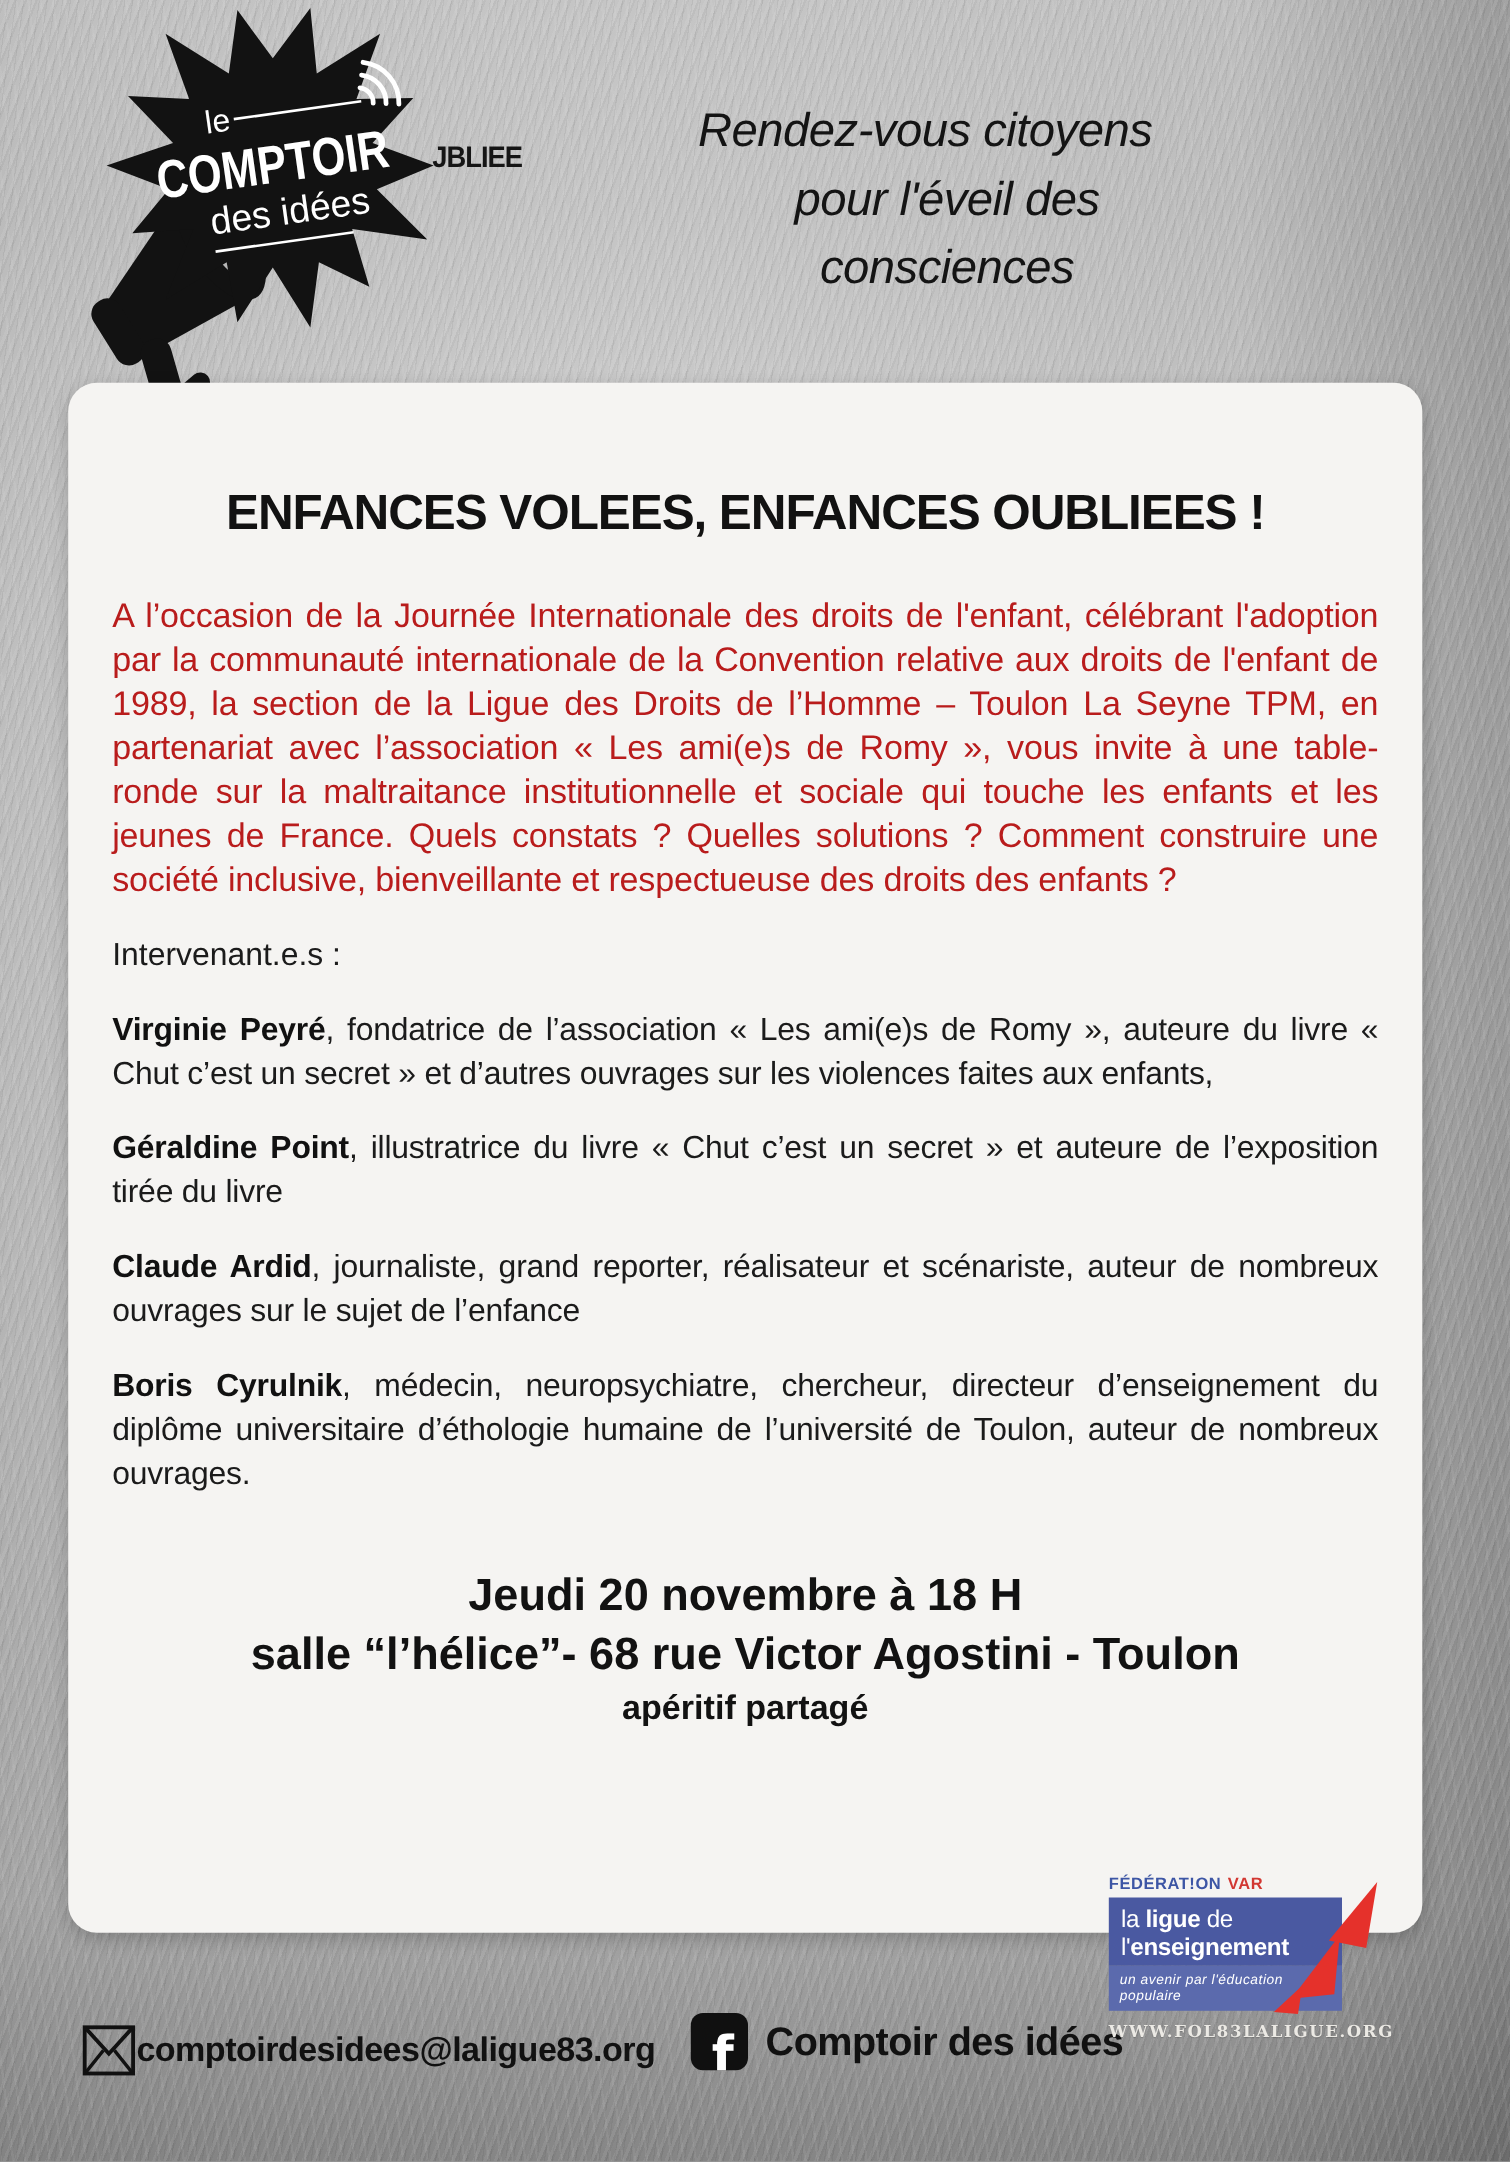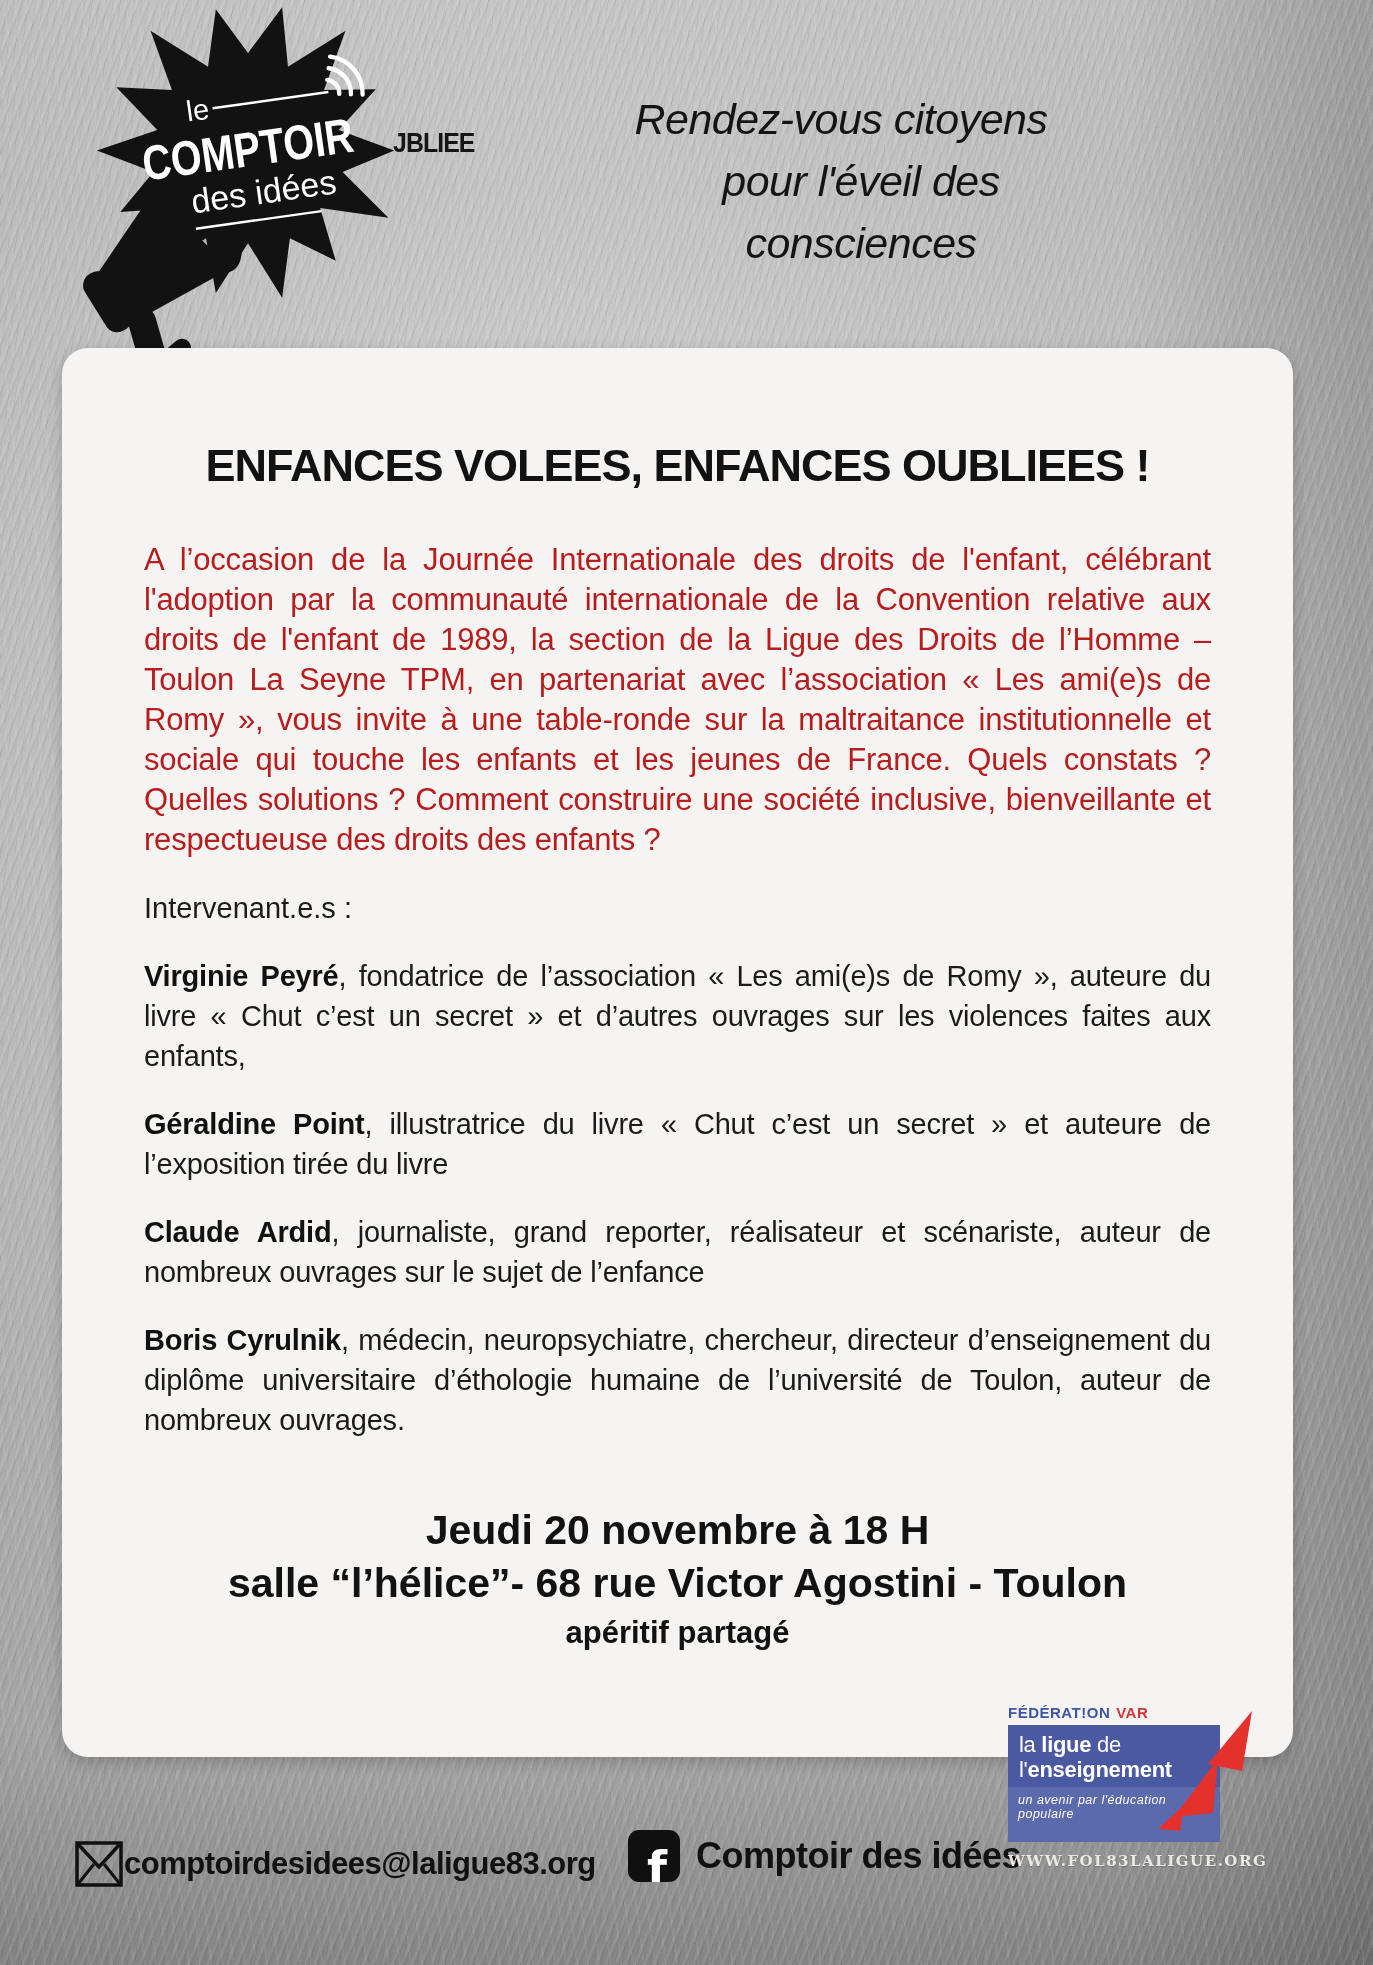--- a/index.html
+++ b/index.html
@@ -21,21 +21,21 @@
   .megaphone{position:absolute;left:10px;top:150px;width:300px;height:240px;}
   .hidden-text{position:absolute;left:393px;top:128px;font-size:27px;font-weight:bold;
     letter-spacing:-1px;color:#151515;transform:scaleX(.92);transform-origin:left;}
   .tagline{position:absolute;left:624px;top:88px;width:474px;text-align:center;
     font-style:italic;font-size:43px;line-height:62px;color:#141414;letter-spacing:-0.5px;}
   .tagline .t1{transform:translateX(-20px);}
 
   
   .card{position:absolute;left:62px;top:348px;width:1231px;height:1409px;background:#f5f4f2;
     border-radius:26px;box-shadow:0 5px 16px rgba(0,0,0,.20);}
-  .card-content{padding:92px 82px 0;}
+  .card-content{padding:92px 40px 0;}
   .title{margin:0 0 48px;text-align:center;font-size:45px;font-weight:bold;
     letter-spacing:-1px;white-space:nowrap;color:#121212;}
   .body-text{margin:16px 0 28px;font-size:31px;line-height:40px;text-align:justify;
     letter-spacing:-0.2px;color:#b91c1c;}
   .intervenants{margin:0 0 28px;font-size:29px;line-height:40px;}
   .speaker{margin:0 0 28px;font-size:29px;line-height:40px;text-align:justify;letter-spacing:-0.2px;}
   .speaker .name{font-weight:bold;color:#111;}
   .event{margin-top:64px;text-align:center;font-weight:bold;color:#121212;}
   .event .l1{font-size:41px;line-height:52px;white-space:nowrap;}
   .event .l2{font-size:41px;line-height:54px;white-space:nowrap;}
@@ -51,21 +51,21 @@
     font-family:"DejaVu Sans",sans-serif;transform:translate(3px,6px);}
   .fb-label{font-size:36px;font-weight:bold;color:#111;letter-spacing:-0.5px;}
 
   .ligue{position:absolute;left:1008px;top:1704px;width:250px;}
   .ligue-fed{font-size:15px;font-weight:bold;letter-spacing:.5px;color:#3d56a5;margin-bottom:4px;}
   .ligue-fed .var{color:#d23732;margin-left:6px;}
   .ligue-box{position:relative;width:190px;background:#4a59a1;color:#fff;
     padding:7px 11px 5px;font-size:22px;line-height:25px;letter-spacing:-0.3px;}
   .ligue-box b{font-weight:bold;}
   .ligue-slogan{width:192px;background:#5b6aad;color:#fff;font-size:12.5px;font-style:italic;
-    padding:6px 10px 21px;letter-spacing:.5px;}
+    padding:6px 10px 7px;letter-spacing:.5px;}
   .ligue-arrows{position:absolute;left:148px;top:-16px;width:110px;height:125px;pointer-events:none;}
   .ligue-site{margin-top:10px;font-family:"DejaVu Serif",serif;font-weight:bold;font-size:15px;
     color:#ebe9e4;letter-spacing:1.5px;text-shadow:0 1px 1px rgba(0,0,0,.18);}
 </style>
 </head>
 <body>
 
 <div class="page">
 
   <svg class="megaphone" viewBox="0 0 300 235">

